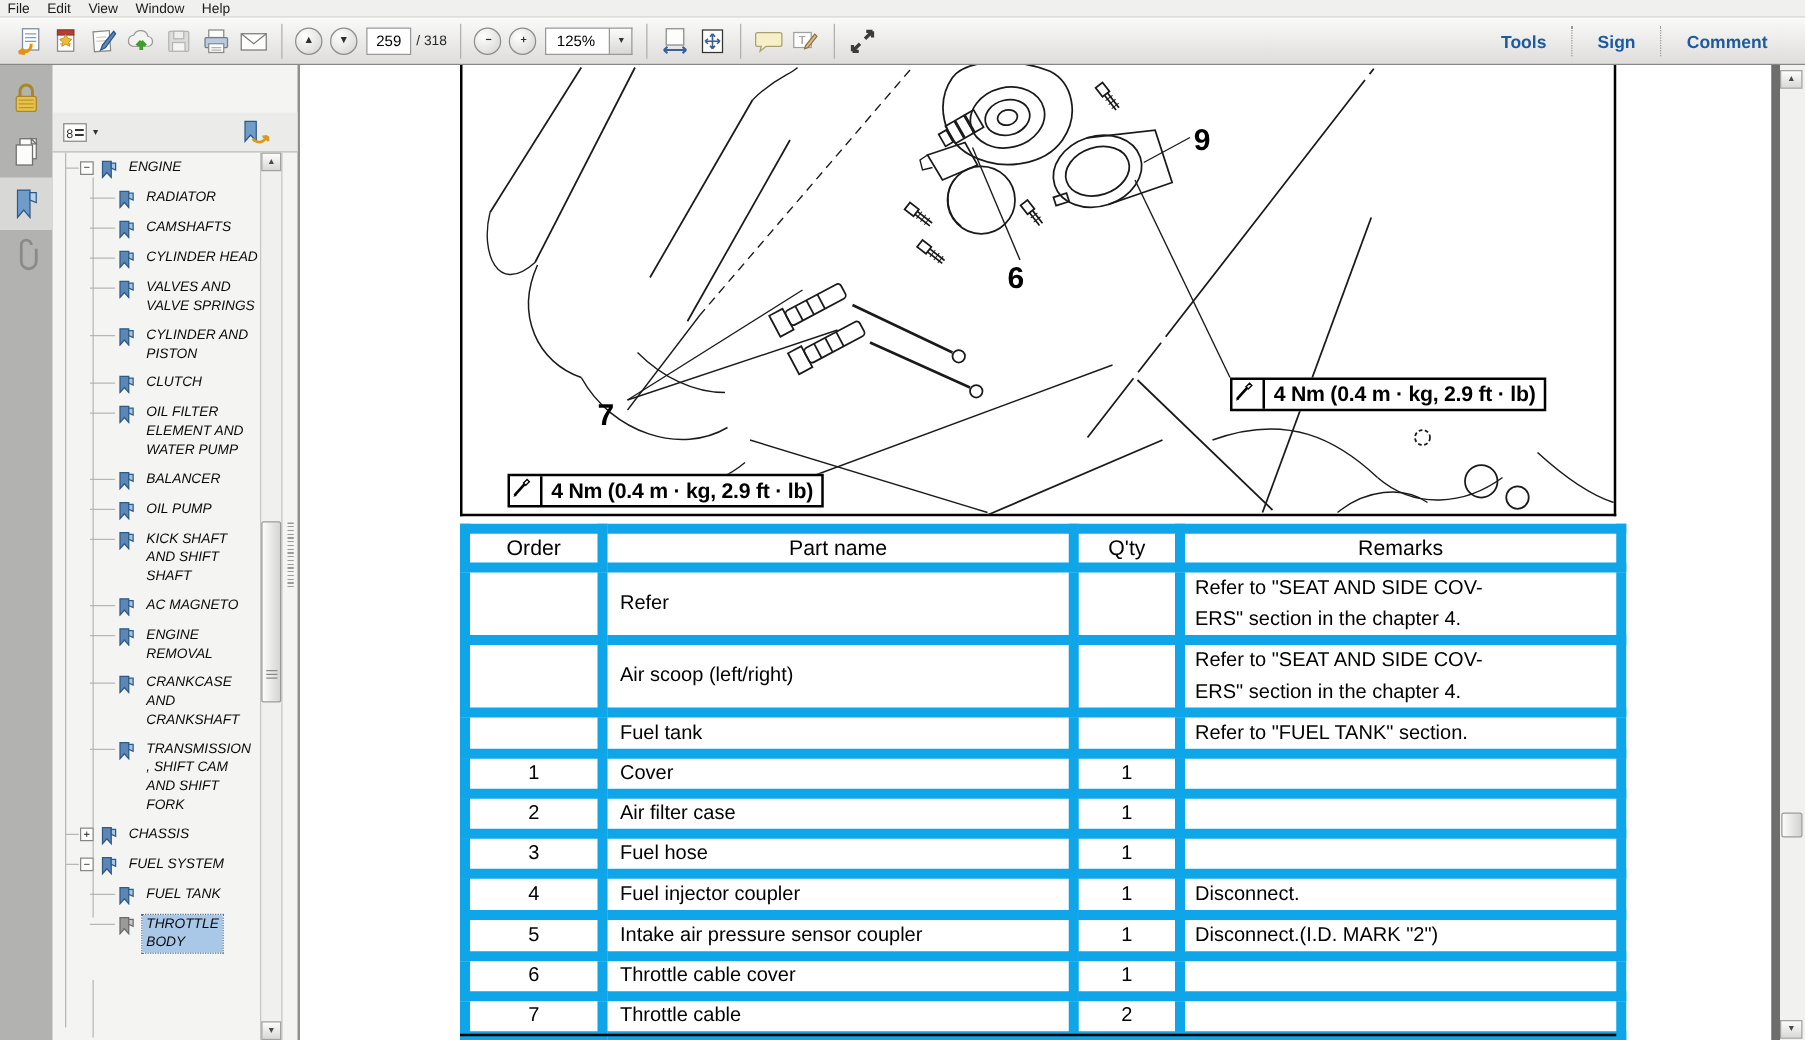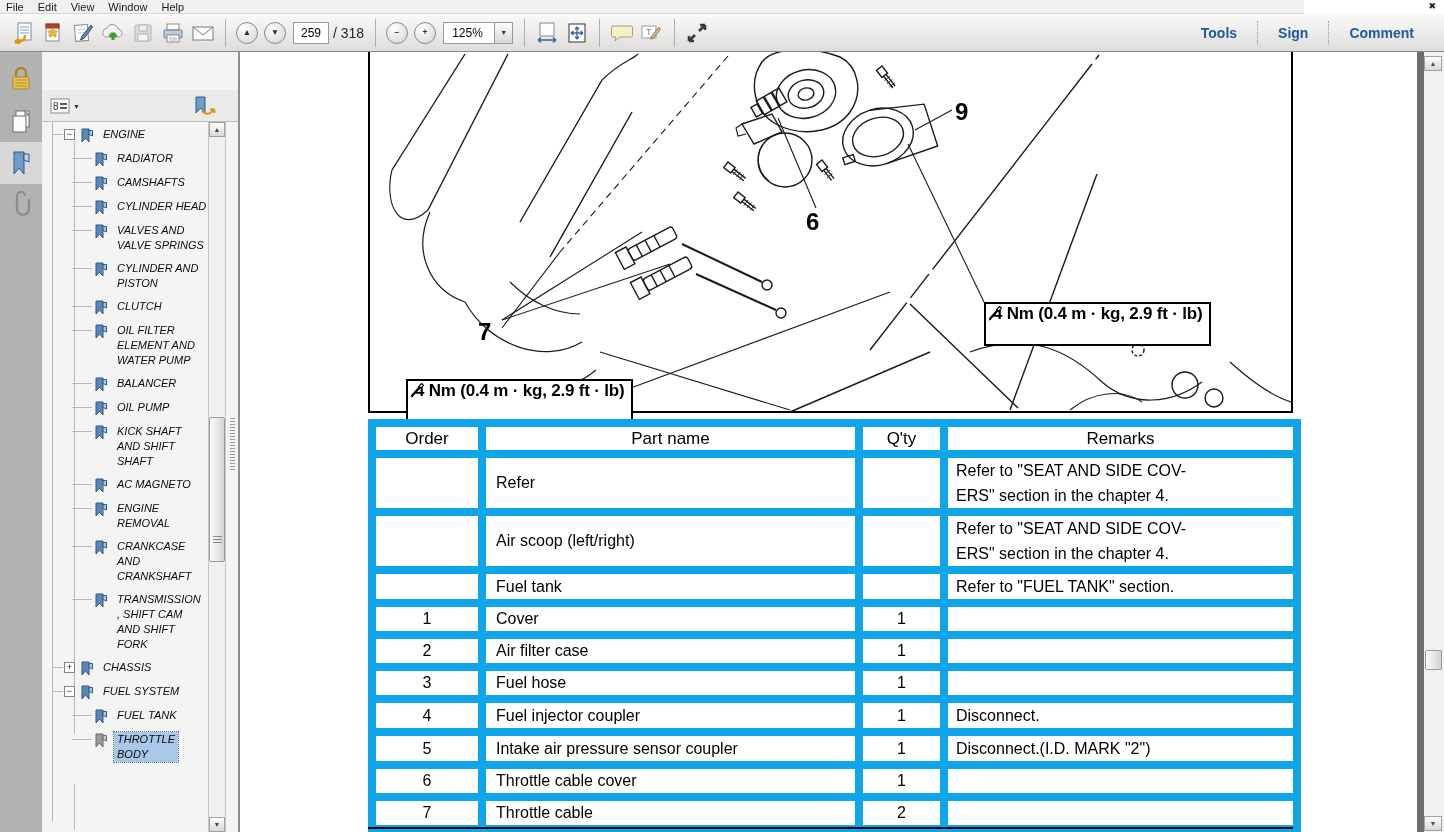--- a/index.html
+++ b/index.html
@@ -1,31 +1,31 @@
 <!DOCTYPE html>
 <html><head>
 <meta charset="utf-8">
 <style>
   * { margin:0; padding:0; box-sizing:border-box; }
   html,body { width:1444px; height:832px; overflow:hidden; font-family:"Liberation Sans", sans-serif; background:#fff; }
   #app { position:absolute; inset:0; width:1444px; height:832px; }
 
   
-  #menubar { position:absolute; left:0; top:0; width:1304px; height:14px; background:#f0f0ee; border-bottom:1px solid #d6d6d4; display:flex; align-items:center; padding-left:6px; z-index:30; }
+  #menubar { position:absolute; left:0; top:0; width:1444px; height:14px; background:#f0f0ee; border-bottom:1px solid #d6d6d4; display:flex; align-items:center; padding-left:6px; z-index:30; }
   .menu-item { font-size:11px; color:#1a1a1a; margin-right:14px; cursor:default; }
   #menubar-close { position:absolute; right:8px; top:1px; font-size:9px; color:#222; line-height:11px; }
 
   
   #toolbar { position:absolute; left:0; top:14px; width:1444px; height:38px; background:linear-gradient(#fafaf8,#dedddb); border-bottom:1px solid #87878a; display:flex; align-items:center; padding-left:8px; z-index:25; }
   .tb-btn { width:28px; height:28px; display:flex; align-items:center; justify-content:center; margin:0 1px; }
   .tb-sep { width:1px; height:28px; background:#b0b0ae; margin:0 7px; }
   .circle-btn { width:22px; height:22px; border-radius:50%; border:1px solid #8c8c8a; background:radial-gradient(circle at 35% 30%, #ffffff, #d2d2d0); display:flex; align-items:center; justify-content:center; font-size:10px; color:#2f2f2d; font-weight:bold; margin:0 3px; }
   .circle-btn .glyph { transform:scale(.85); }
   #page-input { width:36px; height:22px; border:1px solid #98989a; background:#fff; font-size:12px; text-align:center; font-family:"Liberation Sans",sans-serif; margin:0 4px; }
-  #page-total { font-size:14px; color:#2a2a2a; margin-right:4px; white-space:pre;text-align:right; }
+  #page-total { font-size:11px; color:#2a2a2a; margin-right:4px; white-space:pre;text-align:right; }
   #zoom-combo { display:flex; align-items:center; margin:0 4px; }
   #zoom-value { width:52px; height:22px; border:1px solid #98989a; background:#fff; font-size:12px; display:flex; align-items:center; padding-left:8px; }
   #zoom-drop { width:18px; height:22px; border:1px solid #98989a; border-left:none; background:linear-gradient(#fcfcfa,#d8d8d6); font-size:7px; color:#333; display:flex; align-items:center; justify-content:center; }
   #tb-right { position:absolute; right:10px; top:0; height:38px; display:flex; align-items:center; }
   .tb-action { font-size:14px; font-weight:bold; color:#1d5a9e; padding:0 20px; height:24px; display:flex; align-items:center; }
   .tb-action + .tb-action { border-left:1px dotted #9a9a98; }
   .icon-svg { display:block; }
 
   
   #leftrail { position:absolute; left:0; top:52px; width:42px; height:780px; background:#b2b2b0; z-index:20; }
@@ -70,21 +70,21 @@
   
   #docpane { position:absolute; left:240px; top:52px; width:1178px; height:780px; background:#ffffff; overflow:hidden; }
   #doc-strip { position:absolute; left:1417px; top:52px; width:7px; height:780px; background:#6e6e6c; }
   #doc-scroll { position:absolute; left:1424px; top:52px; width:20px; height:780px; background:#f1f1ef; }
   #doc-scroll .scr-btn { width:18px; }
   #doc-thumb { position:absolute; left:1px; top:598px; width:17px; height:20px; background:linear-gradient(90deg,#fcfcfa,#d2d2d0); border:1px solid #9a9a98; border-radius:2px; }
 
   
   #figure { position:absolute; left:128px; top:0; width:925px; height:361px; border-left:2px solid #000; border-right:2px solid #000; border-bottom:2px solid #000; }
   #figure svg { position:absolute; left:0; top:0; }
-  .callout { position:absolute; display:flex; align-items:stretch; border:2px solid #000; background:#fff; height:44px;flex-direction:column; }
+  .callout { position:absolute; display:flex; align-items:stretch; border:2px solid #000; background:#fff; height:27px; }
   .callout .wrench-cell { width:26px; border-right:2px solid #000; display:flex; align-items:center; justify-content:center; }
   .callout .co-text { font-size:17px; font-weight:bold; color:#000; display:flex; align-items:center; padding:0 7px; white-space:pre; letter-spacing:-0.2px; }
   #callout-1 { left:614px; top:250px; }
   #callout-2 { left:36px; top:327px; }
 
   
   #parts-table { position:absolute; left:128px; top:367px; border-collapse:collapse; table-layout:fixed; background:#fff; }
   #parts-table th, #parts-table td { border:8px solid #0ea5e9; font-weight:normal; color:#000000; vertical-align:middle; overflow:hidden; }
   #parts-table th { font-size:17px; height:31px; text-align:center; }
   #parts-table td { font-size:16px; height:32px; }

